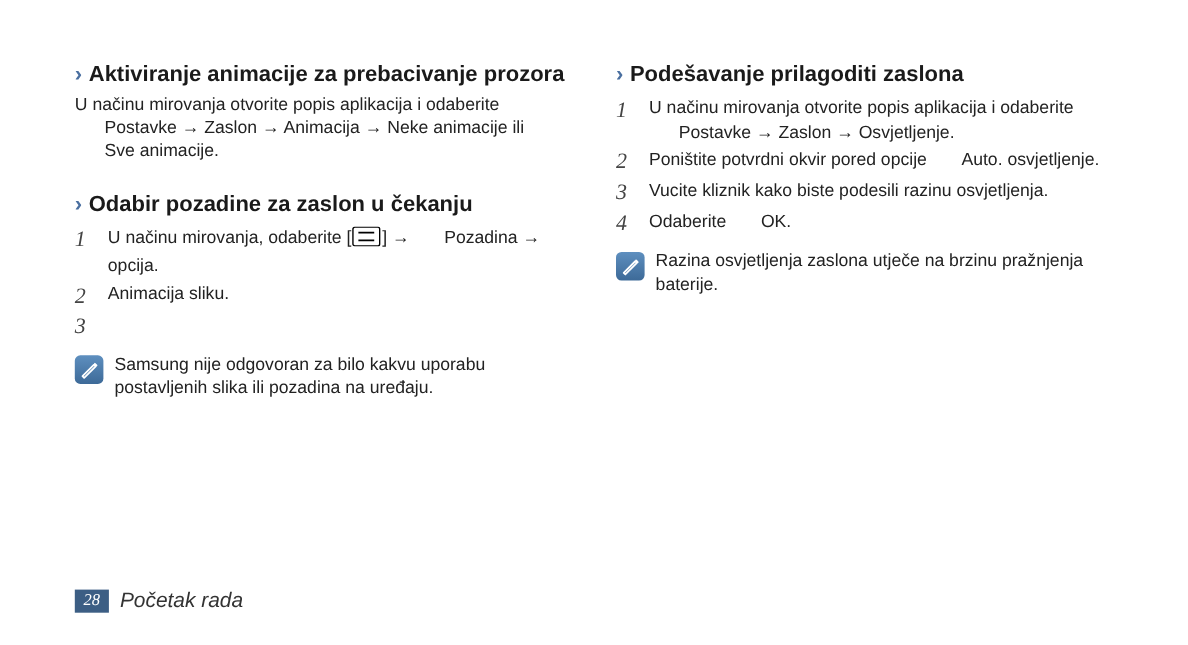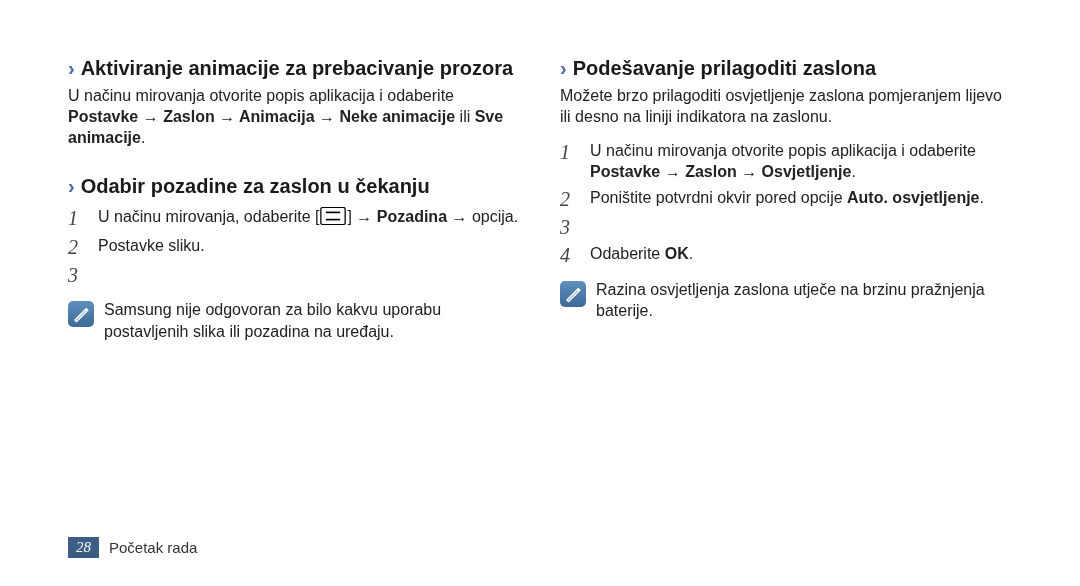--- a/index.html
+++ b/index.html
@@ -103,43 +103,44 @@
     font-size: 16px;
     line-height: 1.35;
     flex: 1;
     color: #222;
   }
   .footer {
     position: absolute;
     left: 68px;
     bottom: 28px;
     display: flex;
-    align-items: center;
+    align-items: flex-start;
     gap: 10px;
   }
   .page-num {
     background: #3c5e84;
     color: #fff;
     font-style: italic;
     font-family: Georgia, serif;
     font-size: 15px;
     padding: 2px 8px;
   }
   .footer-text {
-    font-size: 15px;
+    font-style: italic;
+    font-size: 19px;
     color: #333;
   }
   .menu-icon {
     display: inline-block;
     vertical-align: -3px;
   }
   .spacer-above {
     margin-top: 26px;
   }
-  b { font-weight: 700; }
+  b { font-weight: 400; margin-left: 27px; }
 </style>
 </head>
 <body>
 
 <div class="page">
   <div class="columns">
 
     <div class="col">
 
       <h2 class="heading">
@@ -164,21 +165,21 @@
             <span>U načinu mirovanja, odaberite [</span><span class="menu-icon"><svg viewBox="0 0 28 20" width="28" height="18">
                   <rect x="0.5" y="0.5" width="27" height="19" rx="2" fill="none" stroke="#000" stroke-width="1.4"></rect>
                   <line x1="6" y1="6" x2="22" y2="6" stroke="#000" stroke-width="1.8"></line>
                   <line x1="6" y1="14" x2="22" y2="14" stroke="#000" stroke-width="1.8"></line>
                 </svg></span><span>] → </span><b>Pozadina</b><span> → opcija.</span>
           </span>
         </div>
 
         <div class="step">
           <span class="step-num">2</span>
-          <span class="step-text">Postavke sliku.</span>
+          <span class="step-text">Animacija sliku.</span>
         </div>
 
         <div class="step">
           <span class="step-num">3</span>
         </div>
 
       </div>
 
       <div class="note">
         <span class="note-icon">
@@ -191,40 +192,40 @@
 
     </div>
 
     <div class="col">
 
       <h2 class="heading">
         <span class="chevron">›</span>
         <span class="heading-text">Podešavanje prilagoditi zaslona</span>
       </h2>
 
-      <p class="body-para">Možete brzo prilagoditi osvjetljenje zaslona pomjeranjem lijevo ili desno na liniji indikatora na zaslonu.</p>
 
       <div class="steps">
 
         <div class="step">
           <span class="step-num">1</span>
           <span class="step-text">
             <span>U načinu mirovanja otvorite popis aplikacija i odaberite </span><b>Postavke → Zaslon → Osvjetljenje</b><span>.</span>
           </span>
         </div>
 
         <div class="step">
           <span class="step-num">2</span>
           <span class="step-text">
             <span>Poništite potvrdni okvir pored opcije </span><b>Auto. osvjetljenje</b><span>.</span>
           </span>
         </div>
 
         <div class="step">
           <span class="step-num">3</span>
+          <span class="step-text">Vucite kliznik kako biste podesili razinu osvjetljenja.</span>
         </div>
 
         <div class="step">
           <span class="step-num">4</span>
           <span class="step-text">
             <span>Odaberite </span><b>OK</b><span>.</span>
           </span>
         </div>
 
       </div>

